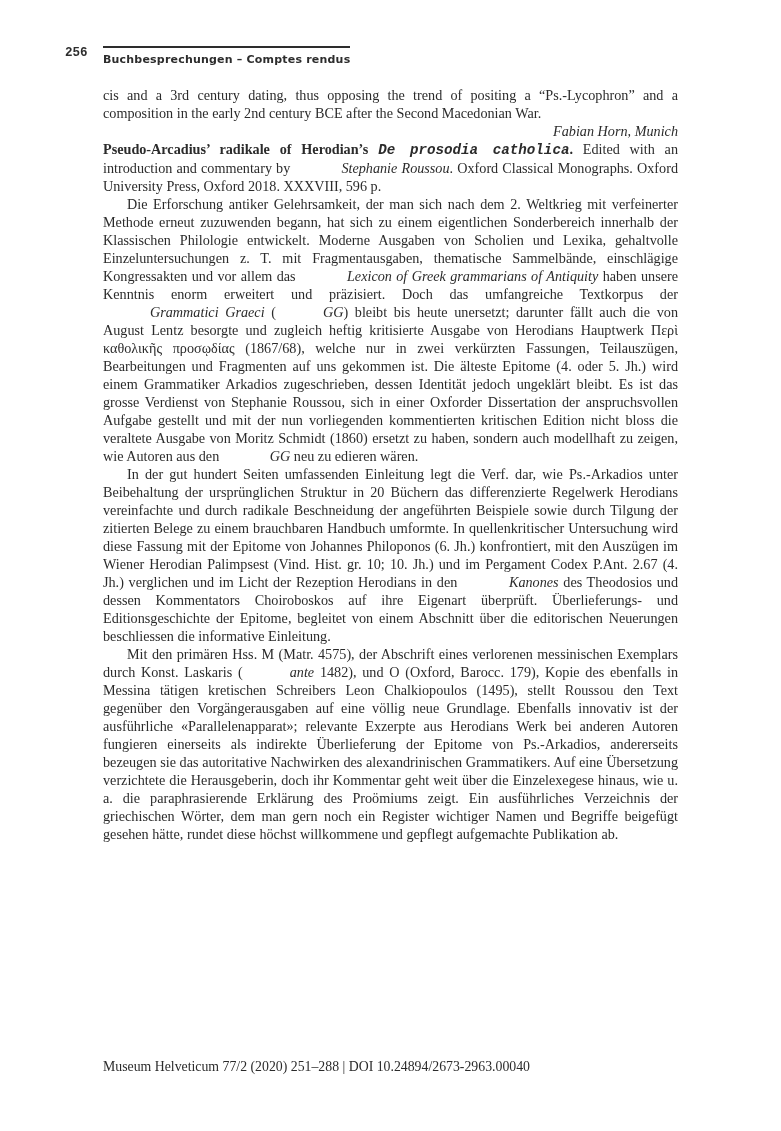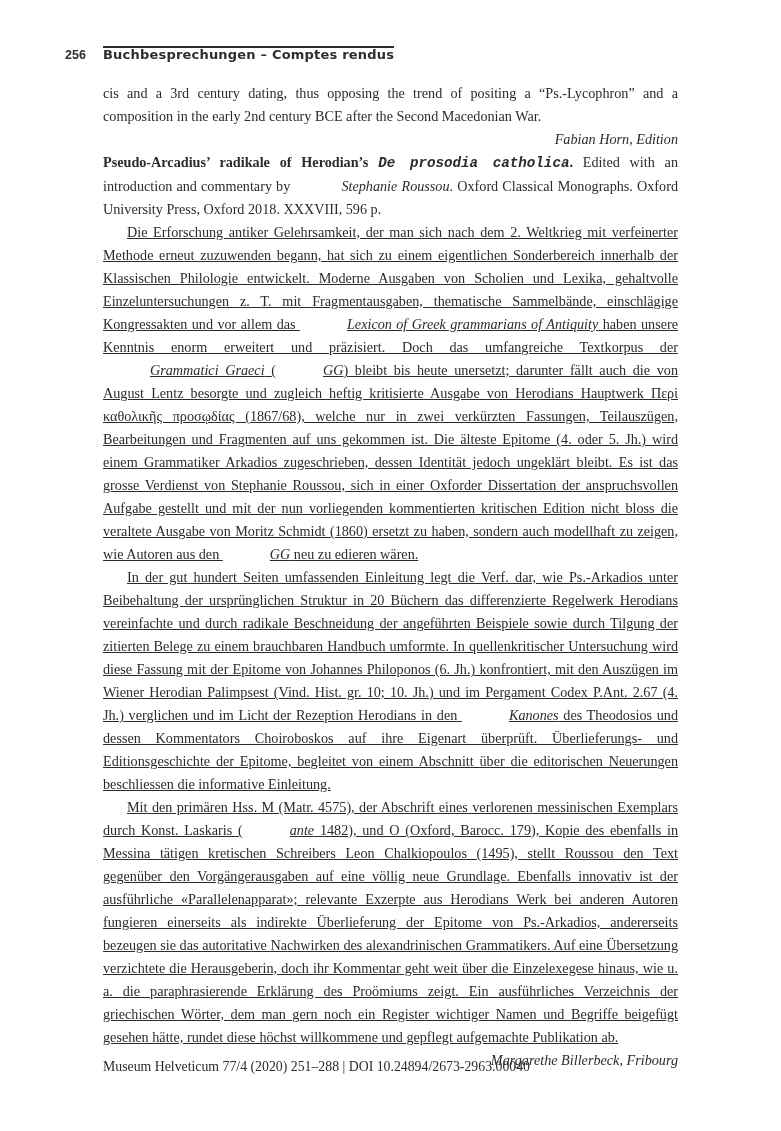--- a/index.html
+++ b/index.html
@@ -13,49 +13,50 @@
     padding: 46px 103px 0 103px;
     overflow: hidden;
   }
   .header {
     position: relative;
     line-height: 1;
   }
   .page-number {
     position: absolute;
     left: -38px;
-    bottom: 1px;
-    font-family: Liberation Sans, sans-serif;
+    bottom: 7px;
+    font-family: Liberation Mono, monospace;
     font-weight: bold;
     font-size: 12.5px;
     color: #2d2d2d;
   }
   .section-title {
     display: inline-block;
     border-top: 2.5px solid #2d2d2d;
+    padding-top: 6px;
     font-family: "DejaVu Sans", "Liberation Sans", sans-serif;
     font-weight: bold;
-    font-size: 13px;
+    font-size: 11px;
     letter-spacing: 0.2px;
     color: #2d2d2d;
   }
   .content {
     margin-top: 20px;
     font-size: 14.2px;
-    line-height: 23px;
+    line-height: 18px;
     color: #2b2b2b;
     text-align: justify;
   }
   .content p { margin: 0; }
   .signature {
     text-align: right;
     font-style: italic;
   }
   .review-heading { margin-top: 24px; }
-  .indent { text-indent: 24px; text-decoration: underline; }
+  .indent { text-indent: 24px; }
   .st-i  { font-style: italic; margin-left: 47px; }
   .st-b  { font-weight: bold; }
   .st-bi { font-weight: bold; font-style: italic; font-family: Liberation Mono, monospace; }
   .footer {
     position: absolute;
     left: 103px;
     top: 1058px;
     font-size: 13.8px;
     line-height: 18px;
     color: #2b2b2b;
@@ -68,31 +69,30 @@
 
   <header class="header">
     <span class="page-number">256</span>
     <span class="section-title">Buchbesprechungen – Comptes rendus</span>
   </header>
 
   <main class="content">
 
     <p class="body-text">cis and a 3rd century dating, thus opposing the trend of positing a “Ps.-Lycophron” and a composition in the early 2nd century BCE after the Second Macedonian War.</p>
 
-    <p class="signature">Fabian Horn, Edition</p>
+    <p class="signature">Fabian Horn, Munich</p>
 
     <p class="body-text review-heading"><span class="st-b">Pseudo-Arcadius’ radikale of Herodian’s </span><span class="st-bi">De prosodia catholica</span><span class="st-b">.</span><span> Edited with an introduction and commentary by </span><span class="st-i">Stephanie Roussou</span><span>. Oxford Classical Monographs. Oxford University Press, Oxford 2018. XXXVIII, 596 p.</span></p>
 
     <div>
         <p class="body-text indent"><span>Die Erforschung antiker Gelehrsamkeit, der man sich nach dem 2. Weltkrieg mit verfeinerter Methode erneut zuzuwenden begann, hat sich zu einem eigentlichen Sonderbereich innerhalb der Klassischen Philologie entwickelt. Moderne Ausgaben von Scholien und Lexika, gehaltvolle Einzeluntersuchungen z. T. mit Fragmentausgaben, thematische Sammelbände, einschlägige Kongressakten und vor allem das </span><span class="st-i">Lexicon of Greek grammarians of Antiquity</span><span> haben unsere Kenntnis enorm erweitert und präzisiert. Doch das umfangreiche Textkorpus der </span><span class="st-i">Grammatici Graeci</span><span> (</span><span class="st-i">GG</span><span>) bleibt bis heute unersetzt; darunter fällt auch die von August Lentz besorgte und zugleich heftig kritisierte Ausgabe von Herodians Hauptwerk Περὶ καθολικῆς προσῳδίας (1867/68), welche nur in zwei verkürzten Fassungen, Teilauszügen, Bearbeitungen und Fragmenten auf uns gekommen ist. Die älteste Epitome (4. oder 5. Jh.) wird einem Grammatiker Arkadios zugeschrieben, dessen Identität jedoch ungeklärt bleibt. Es ist das grosse Verdienst von Stephanie Roussou, sich in einer Oxforder Dissertation der anspruchsvollen Aufgabe gestellt und mit der nun vorliegenden kommentierten kritischen Edition nicht bloss die veraltete Ausgabe von Moritz Schmidt (1860) ersetzt zu haben, sondern auch modellhaft zu zeigen, wie Autoren aus den </span><span class="st-i">GG</span><span> neu zu edieren wären.</span></p>
         <p class="body-text indent"><span>In der gut hundert Seiten umfassenden Einleitung legt die Verf. dar, wie Ps.-Arkadios unter Beibehaltung der ursprünglichen Struktur in 20 Büchern das differenzierte Regelwerk Herodians vereinfachte und durch radikale Beschneidung der angeführten Beispiele sowie durch Tilgung der zitierten Belege zu einem brauchbaren Handbuch umformte. In quellenkritischer Untersuchung wird diese Fassung mit der Epitome von Johannes Philoponos (6. Jh.) konfrontiert, mit den Auszügen im Wiener Herodian Palimpsest (Vind. Hist. gr. 10; 10. Jh.) und im Pergament Codex P.Ant. 2.67 (4. Jh.) verglichen und im Licht der Rezeption Herodians in den </span><span class="st-i">Kanones</span><span> des Theodosios und dessen Kommentators Choiroboskos auf ihre Eigenart überprüft. Überlieferungs- und Editionsgeschichte der Epitome, begleitet von einem Abschnitt über die editorischen Neuerungen beschliessen die informative Einleitung.</span></p>
         <p class="body-text indent"><span>Mit den primären Hss. M (Matr. 4575), der Abschrift eines verlorenen messinischen Exemplars durch Konst. Laskaris (</span><span class="st-i">ante</span><span> 1482), und O (Oxford, Barocc. 179), Kopie des ebenfalls in Messina tätigen kretischen Schreibers Leon Chalkiopoulos (1495), stellt Roussou den Text gegenüber den Vorgängerausgaben auf eine völlig neue Grundlage. Ebenfalls innovativ ist der ausführliche «Parallelenapparat»; relevante Exzerpte aus Herodians Werk bei anderen Autoren fungieren einerseits als indirekte Überlieferung der Epitome von Ps.-Arkadios, andererseits bezeugen sie das autoritative Nachwirken des alexandrinischen Grammatikers. Auf eine Übersetzung verzichtete die Herausgeberin, doch ihr Kommentar geht weit über die Einzelexegese hinaus, wie u. a. die paraphrasierende Erklärung des Proömiums zeigt. Ein ausführliches Verzeichnis der griechischen Wörter, dem man gern noch ein Register wichtiger Namen und Begriffe beigefügt gesehen hätte, rundet diese höchst willkommene und gepflegt aufgemachte Publikation ab.</span></p>
       </div>
 
-    <p class="signature">Margarethe Billerbeck, Fribourg</p>
 
   </main>
 
   <footer class="footer">
-    <p>Museum Helveticum 77/4 (2020) 251–288 | DOI 10.24894/2673-2963.00040</p>
+    <p>Museum Helveticum 77/2 (2020) 251–288 | DOI 10.24894/2673-2963.00040</p>
   </footer>
 
 </div>
 
 </body></html>

